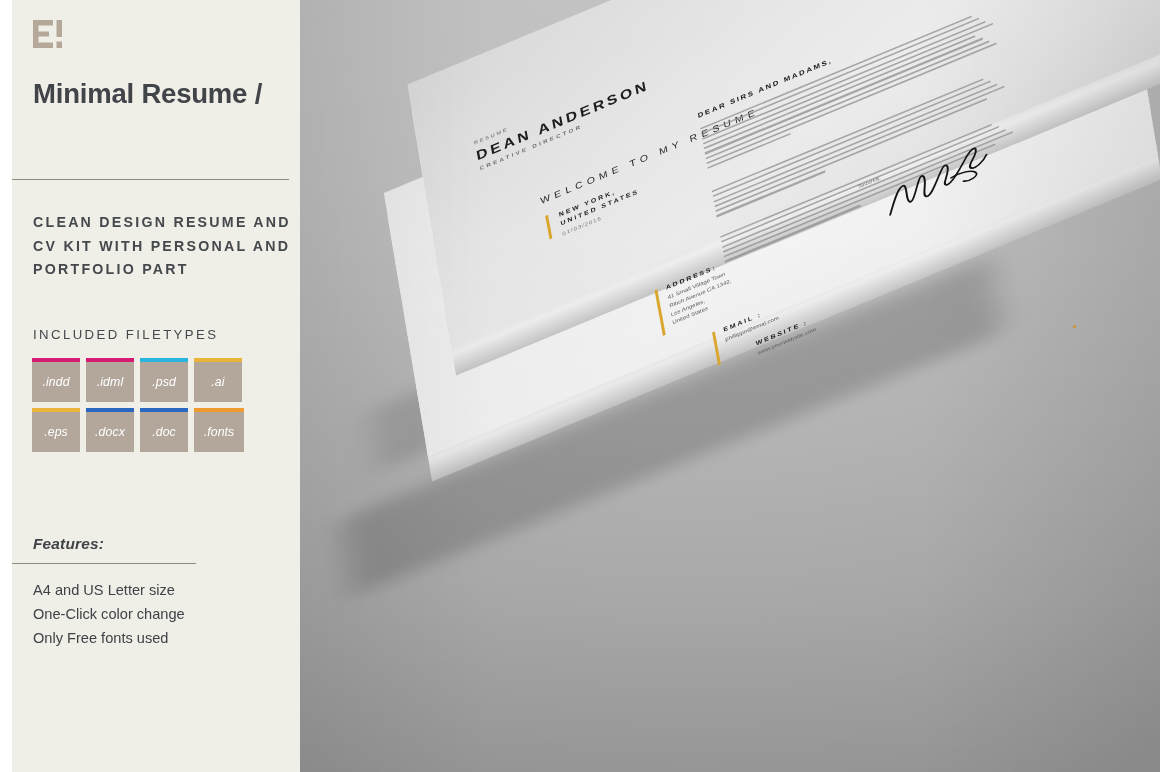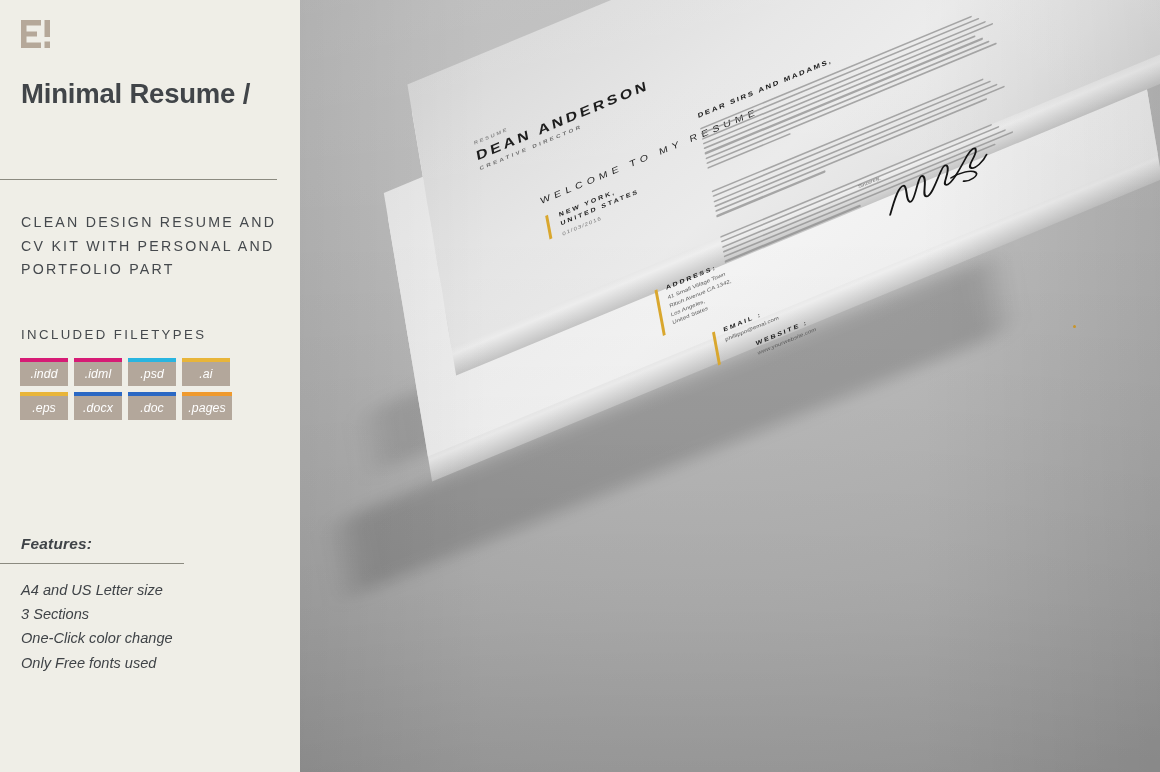--- a/index.html
+++ b/index.html
@@ -11,21 +11,21 @@
   }
   .page {
     position: relative;
     width: 1160px; height: 772px;
     overflow: hidden;
   }
 
   
   .sidebar {
     position: absolute;
-    left: 0; top: 0;
+    left: 12px; top: 0;
     width: 300px; height: 772px;
     background: #efeee7;
     box-sizing: border-box;
     padding: 0;
   }
 
   .logo-mark {
     position: absolute;
     left: 20px; top: 19px;
     width: 32px; height: 32px;
@@ -52,21 +52,21 @@
     height: 1px;
   }
   .divider-top { left: 0px; top: 179px; width: 277px; }
   .divider-features { left: 0px; top: 563px; width: 184px; }
 
   .subtitle {
     position: absolute;
     left: 21px; top: 211px;
     width: 268px;
     font-size: 14.2px;
-    font-weight: normal;
+    font-weight: bold;
     letter-spacing: 2.25px;
     line-height: 1.66;
     color: #45494d;
     text-transform: uppercase;
   }
 
   .filetypes-heading {
     position: absolute;
     left: 21px; top: 327px;
     font-size: 13.2px;
@@ -78,21 +78,21 @@
 
   .badges {
     position: absolute;
     left: 20px; top: 358px;
     width: 262px;
     display: flex;
     flex-wrap: wrap;
     gap: 6px;
   }
   .badge {
-    width: 48px; height: 28px;
+    width: 48px; height: 44px;
     background: #b3a79b;
     border-top: 4px solid #cccccc;
     box-sizing: border-box;
     display: flex;
     align-items: center;
     justify-content: center;
     position: relative;
   }
   .badge-label {
     font-size: 12.3px;
@@ -114,21 +114,20 @@
     letter-spacing: 0.2px;
   }
 
   .features-list {
     position: absolute;
     left: 21px; top: 578px;
     width: 268px;
   }
   .feature-item {
     font-size: 14.6px;
-    font-style: italic;
     color: #3f4347;
     line-height: 1.66;
     white-space: nowrap;
   }
 
   
   .scene {
     position: absolute;
     left: 300px; top: 0;
     width: 860px; height: 772px;
@@ -386,29 +385,28 @@
         <div class="badge" style="border-top-color: rgb(232, 181, 58); background: rgb(179, 167, 155);">
           <span class="badge-label">.eps</span>
         </div>
         <div class="badge" style="border-top-color: rgb(42, 104, 196); background: rgb(179, 167, 155);">
           <span class="badge-label">.docx</span>
         </div>
         <div class="badge" style="border-top-color: rgb(42, 104, 196); background: rgb(179, 167, 155);">
           <span class="badge-label">.doc</span>
         </div>
         <div class="badge wide" style="border-top-color: rgb(239, 154, 46); background: rgb(179, 167, 155);">
-          <span class="badge-label">.pages</span>
+          <span class="badge-label">.fonts</span>
         </div>
       </div>
 
     <div class="features-heading">Features:</div>
     <div class="divider divider-features"></div>
     <div class="features-list" id="features">
         <div class="feature-item">A4 and US Letter size</div>
-        <div class="feature-item">3 Sections</div>
         <div class="feature-item">One-Click color change</div>
         <div class="feature-item">Only Free fonts used</div>
       </div>
 
   </div>
 
   <div class="scene">
 
     <div class="stack-shadow shadow-b"></div>
     <div class="stack-shadow shadow-a"></div>

